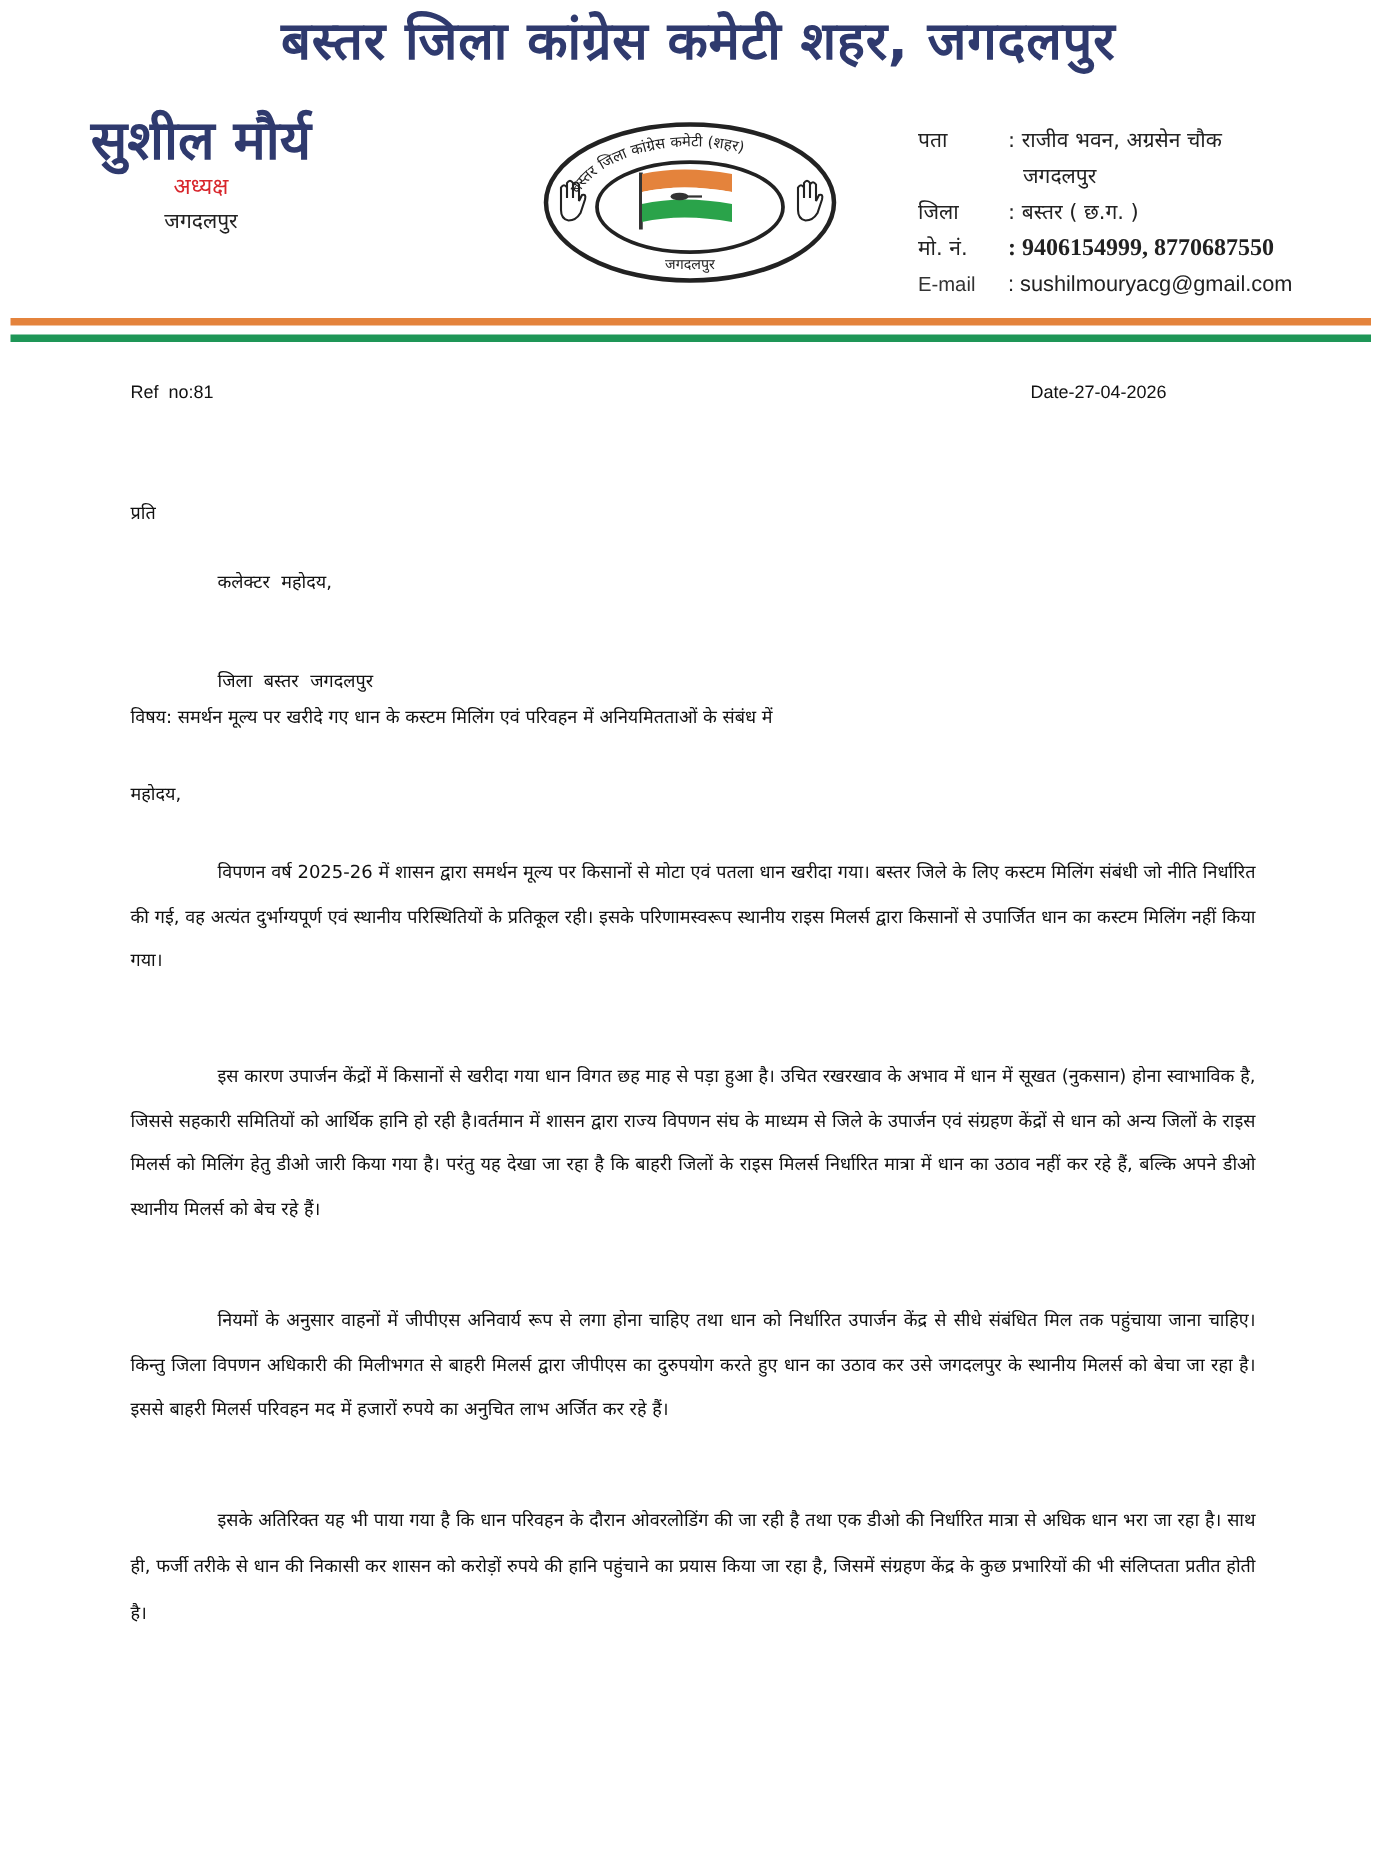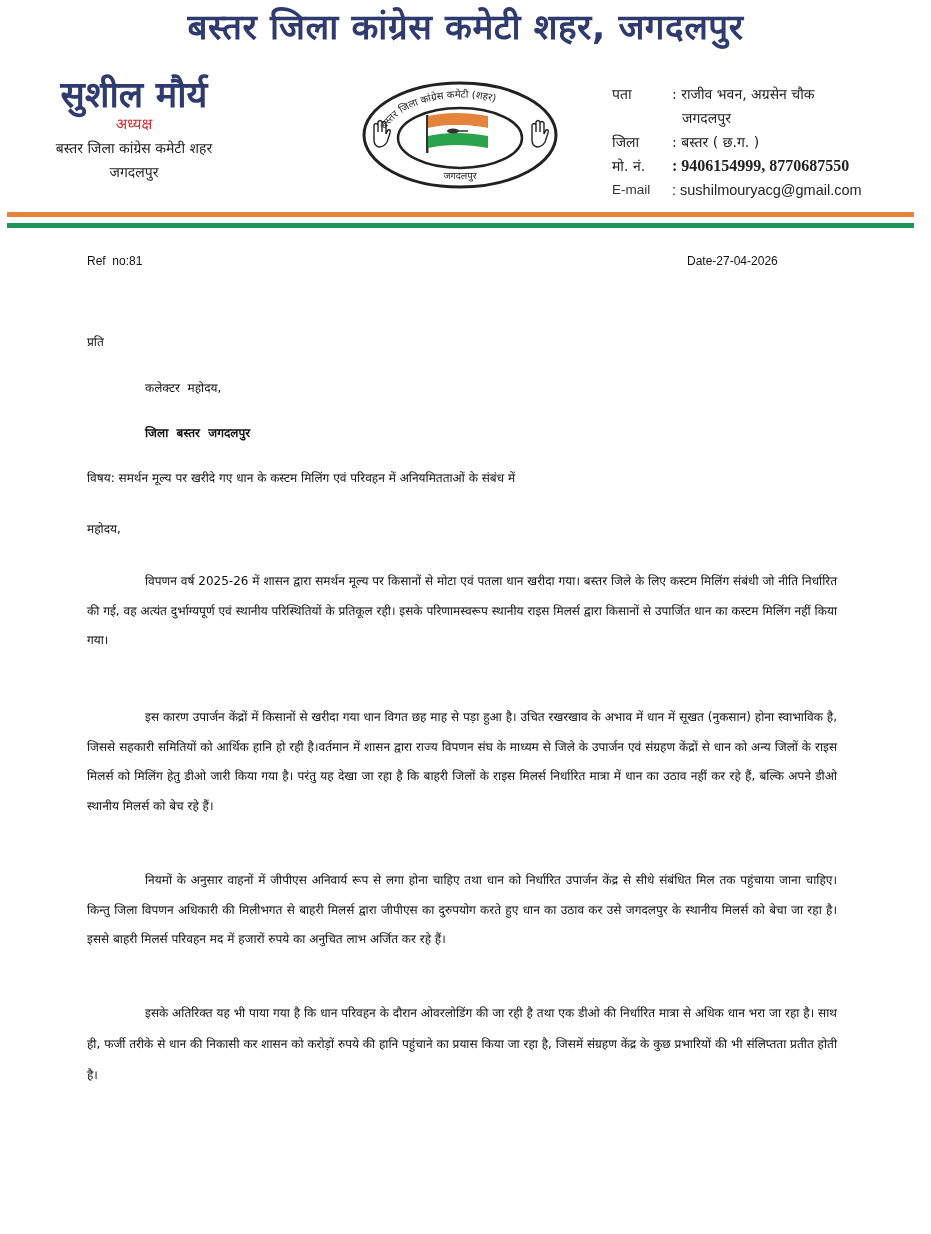--- a/index.html
+++ b/index.html
@@ -19,39 +19,38 @@
   .contact .v.mail { font-family:"Liberation Sans", sans-serif; font-size:14.5px; }
   .stripe { position:absolute; left:7px; width:907px; }
   .stripe.orange { top:212px; height:5px; background:#e4833c; }
   .stripe.green { top:223px; height:5px; background:#1e9657; }
   .meta { position:absolute; top:254px; font-family:"Liberation Sans", sans-serif; font-size:12px; color:#111; }
   .ref { left:87px; }
   .date { left:687px; }
   .letter { position:absolute; left:87px; width:750px; font-size:12px; color:#111; }
   .salute { top:333px; }
   .addr1 { left:145px; top:379px; }
-  .addr2 { left:145px; top:424px;font-weight:bold; }
+  .addr2 { left:145px; top:445px; }
   .subject { top:469px; }
   .greeting { top:520px; }
   .para { text-align:justify; line-height:29.5px; text-indent:58px; }
   .p1 { top:567px; }
   .p2 { top:703px; }
   .p3 { top:866px; }
   .p4 { top:998px; line-height:31px; }
 </style>
 </head>
 <body>
 
 <div>
   <div class="org-title">बस्तर जिला कांग्रेस कमेटी शहर, जगदलपुर</div>
 
   <div class="left-block">
     <div class="person-name">सुशील मौर्य</div>
     <div class="person-role">अध्यक्ष</div>
-    <div class="person-org">बस्तर जिला कांग्रेस कमेटी शहर</div>
     <div class="person-org">जगदलपुर</div>
   </div>
 
   <svg class="logo" viewBox="0 0 200 112" xmlns="http://www.w3.org/2000/svg">
     <defs>
       <path id="arcPath" d="M 22 62 A 80 46 0 0 1 180 56"></path>
     </defs>
     <ellipse cx="100" cy="57" rx="96" ry="52" fill="none" stroke="#222" stroke-width="3"></ellipse>
     <ellipse cx="100" cy="60" rx="62" ry="30" fill="none" stroke="#222" stroke-width="2.5"></ellipse>
     <text font-family="DejaVu Sans, sans-serif" font-size="10" fill="#222">

